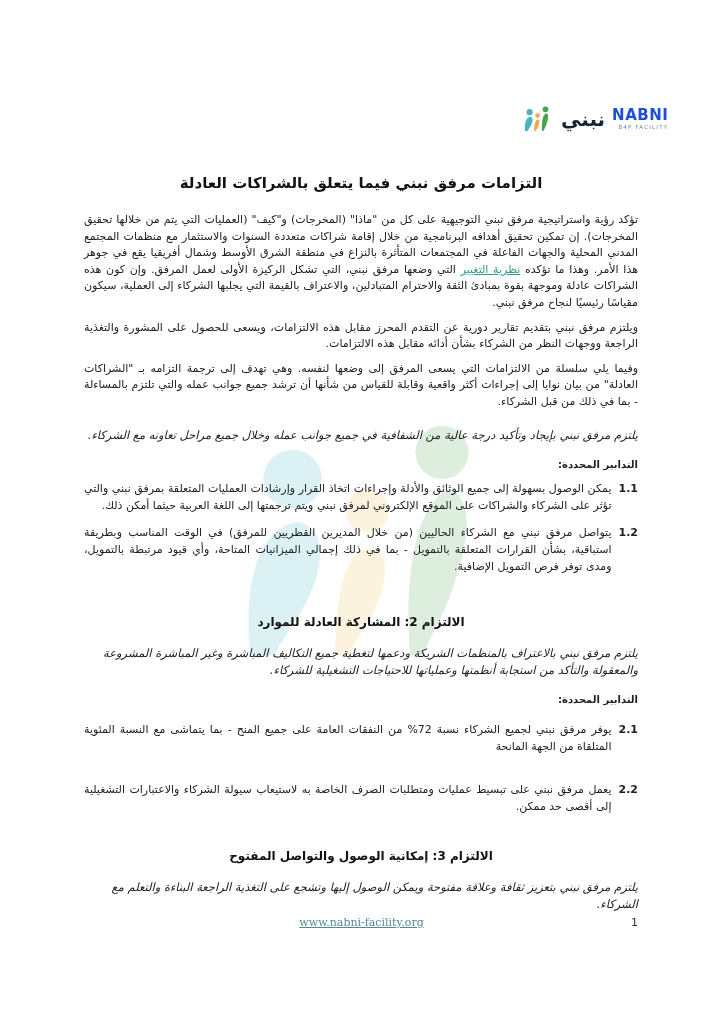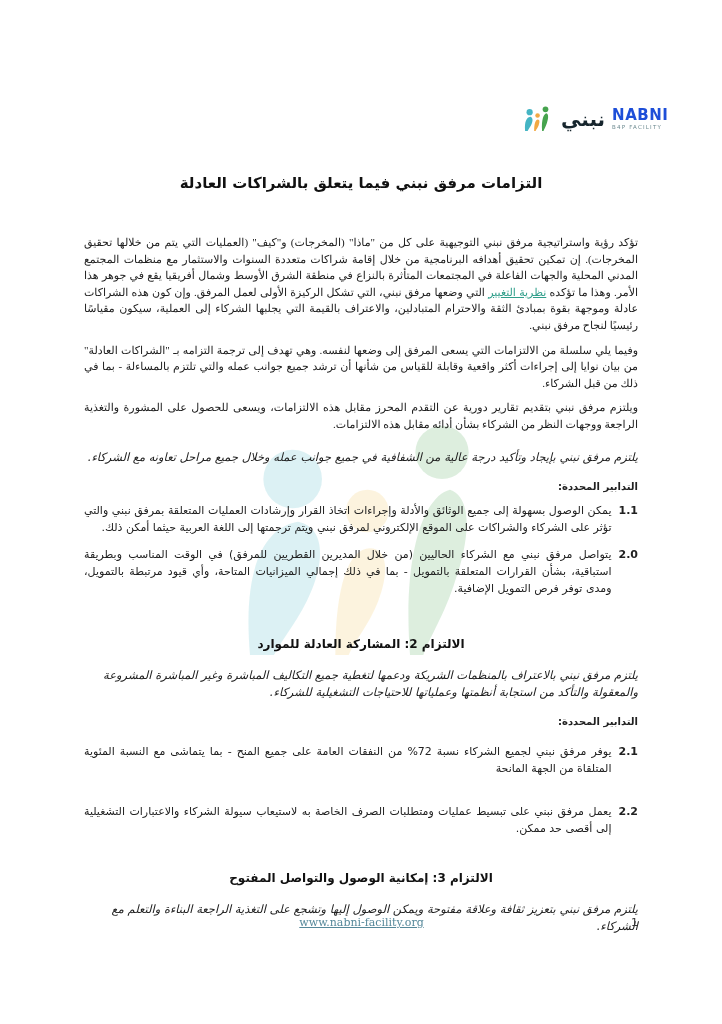--- a/index.html
+++ b/index.html
@@ -8,31 +8,31 @@
     position:relative;
     width:722px;height:1024px;
     margin:0 auto;
     background:#ffffff;
     overflow:hidden;
     direction:rtl;
   }
   .content{position:relative;z-index:2;padding:0 84px;}
   
   .logo-row{display:flex;justify-content:flex-start;direction:ltr;padding-top:104px;}
-  .logo{display:flex;align-items:center;gap:7px;direction:ltr;margin-left:436px;}
+  .logo{display:flex;align-items:center;gap:7px;direction:ltr;margin-left:436px;text-align:right;}
   .logo svg{display:block;}
   .logo-ar{font-weight:bold;font-size:20px;color:#16252d;line-height:1;}
   .logo-latin{display:flex;flex-direction:column;line-height:1;}
   .logo-latin .nab{font-weight:bold;font-size:15px;letter-spacing:.5px;color:#1d4ed8;}
   .logo-latin .sub{font-size:5.5px;letter-spacing:1.2px;color:#6d8a90;margin-top:2px;}
   
   .doc-title{margin-top:40px;text-align:center;font-size:15px;font-weight:bold;color:#111;}
   
   .para{font-size:11px;line-height:16.6px;text-align:justify;margin:0 0 8px 0;}
-  .intro-block{margin-top:42px;font-family:Liberation Serif, serif;}
+  .intro-block{margin-top:20px;}
   .doc-link{color:#2f9e8a;text-decoration:underline;cursor:pointer;}
   
   .sec-heading{text-align:center;font-size:12px;font-weight:bold;color:#111;}
   .commitment{text-align:right;font-style:italic;font-size:11.5px;line-height:17px;margin:16px 0 0 0;}
   .measures-label{font-weight:bold;font-size:10px;margin-top:15px;}
   .measure{display:flex;gap:7px;font-size:11px;line-height:17px;}
   .measure .num{font-weight:bold;white-space:nowrap;direction:ltr;}
   .measure .text{flex:1;text-align:justify;}
   .h1-sp{margin-top:46px;}
   .m11{margin-top:10px;}
@@ -79,32 +79,32 @@
           <span class="nab">NABNI</span>
           <span class="sub">B4P FACILITY</span>
         </span>
       </div>
     </div>
 
     <div class="doc-title">التزامات مرفق نبني فيما يتعلق بالشراكات العادلة</div>
 
     <div class="intro-block">
       <p class="para"><span>تؤكد رؤية واستراتيجية مرفق نبني التوجيهية على كل من "ماذا" (المخرجات) و"كيف" (العمليات التي يتم من خلالها تحقيق المخرجات). إن تمكين تحقيق أهدافه البرنامجية من خلال إقامة شراكات متعددة السنوات والاستثمار مع منظمات المجتمع المدني المحلية والجهات الفاعلة في المجتمعات المتأثرة بالنزاع في منطقة الشرق الأوسط وشمال أفريقيا يقع في جوهر هذا الأمر. وهذا ما تؤكده </span><a class="doc-link">نظرية التغيير</a><span> التي وضعها مرفق نبني، التي تشكل الركيزة الأولى لعمل المرفق. وإن كون هذه الشراكات عادلة وموجهة بقوة بمبادئ الثقة والاحترام المتبادلين، والاعتراف بالقيمة التي يجلبها الشركاء إلى العملية، سيكون مقياسًا رئيسيًا لنجاح مرفق نبني.</span></p>
+      <p class="para">ويلتزم مرفق نبني بتقديم تقارير دورية عن التقدم المحرز مقابل هذه الالتزامات، ويسعى للحصول على المشورة والتغذية الراجعة ووجهات النظر من الشركاء بشأن أدائه مقابل هذه الالتزامات.</p>
       <p class="para">وفيما يلي سلسلة من الالتزامات التي يسعى المرفق إلى وضعها لنفسه. وهي تهدف إلى ترجمة التزامه بـ "الشراكات العادلة" من بيان نوايا إلى إجراءات أكثر واقعية وقابلة للقياس من شأنها أن ترشد جميع جوانب عمله والتي تلتزم بالمساءلة - بما في ذلك من قبل الشركاء.</p>
-      <p class="para">ويلتزم مرفق نبني بتقديم تقارير دورية عن التقدم المحرز مقابل هذه الالتزامات، ويسعى للحصول على المشورة والتغذية الراجعة ووجهات النظر من الشركاء بشأن أدائه مقابل هذه الالتزامات.</p>
     </div>
 
     <p class="commitment">يلتزم مرفق نبني بإيجاد وتأكيد درجة عالية من الشفافية في جميع جوانب عمله وخلال جميع مراحل تعاونه مع الشركاء.</p>
     <div class="measures-label">التدابير المحددة:</div>
     <div class="measure m11">
       <span class="num">1.1</span>
       <span class="text">يمكن الوصول بسهولة إلى جميع الوثائق والأدلة وإجراءات اتخاذ القرار وإرشادات العمليات المتعلقة بمرفق نبني والتي تؤثر على الشركاء والشراكات على الموقع الإلكتروني لمرفق نبني ويتم ترجمتها إلى اللغة العربية حيثما أمكن ذلك.</span>
     </div>
     <div class="measure m12">
-      <span class="num">2.0</span>
+      <span class="num">1.2</span>
       <span class="text">يتواصل مرفق نبني مع الشركاء الحاليين (من خلال المديرين القطريين للمرفق) في الوقت المناسب وبطريقة استباقية، بشأن القرارات المتعلقة بالتمويل - بما في ذلك إجمالي الميزانيات المتاحة، وأي قيود مرتبطة بالتمويل، ومدى توفر فرص التمويل الإضافية.</span>
     </div>
 
     <div class="sec-heading h2-sp">الالتزام 2: المشاركة العادلة للموارد</div>
     <p class="commitment">يلتزم مرفق نبني بالاعتراف بالمنظمات الشريكة ودعمها لتغطية جميع التكاليف المباشرة وغير المباشرة المشروعة والمعقولة والتأكد من استجابة أنظمتها وعملياتها للاحتياجات التشغيلية للشركاء.</p>
     <div class="measures-label">التدابير المحددة:</div>
     <div class="measure m21">
       <span class="num">2.1</span>
       <span class="text">يوفر مرفق نبني لجميع الشركاء نسبة 72% من النفقات العامة على جميع المنح - بما يتماشى مع النسبة المئوية المتلقاة من الجهة المانحة</span>
     </div>

